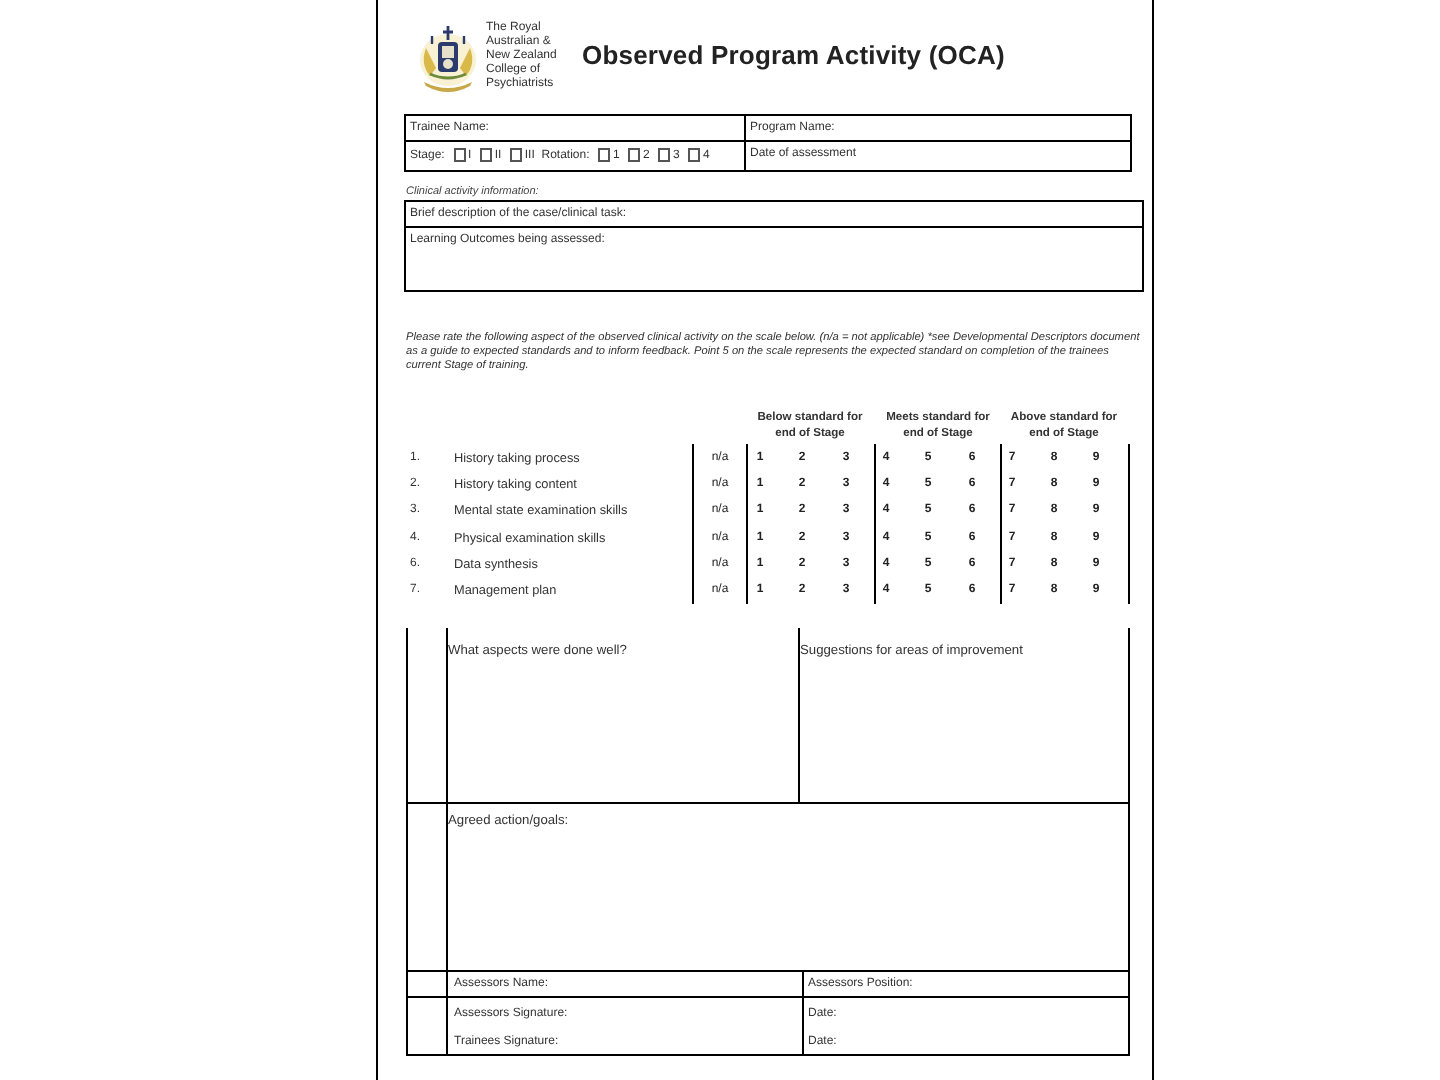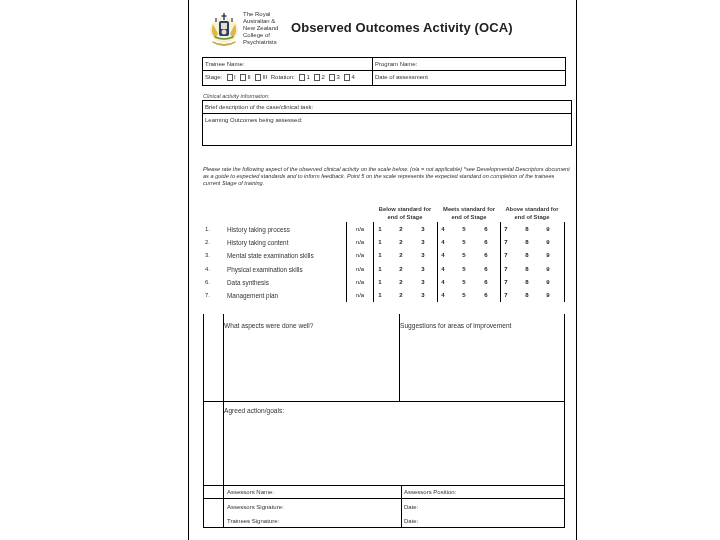--- a/index.html
+++ b/index.html
@@ -47,21 +47,21 @@
     <path d="M10 27 Q19 31 28 27" stroke="#6b8a3a" stroke-width="1.5" fill="none"></path>
   </svg>
 </div>
 <div class="abs logo-text">
   <div>The Royal</div>
   <div>Australian &amp;</div>
   <div>New Zealand</div>
   <div>College of</div>
   <div>Psychiatrists</div>
 </div>
-<div class="abs title">Observed Outcomes Activity (OCA)</div>
+<div class="abs title">Observed Program Activity (OCA)</div>
 
 <div class="abs t-box" style="left:202px; top:57px; width:364px; height:29px;"></div>
 <div class="hline" style="left:202px; top:70px; width:364px;"></div>
 <div class="vline" style="left:372px; top:57px; height:29px;"></div>
 <div class="cell" style="left:205px; top:61px;">Trainee Name:</div>
 <div class="cell" style="left:375px; top:61px;">Program Name:</div>
 <div class="cell" style="left:205px; top:74px;">
   <span>Stage:</span>
   <span class="cb"></span><span>I</span>
   <span class="cb"></span><span>II</span>

